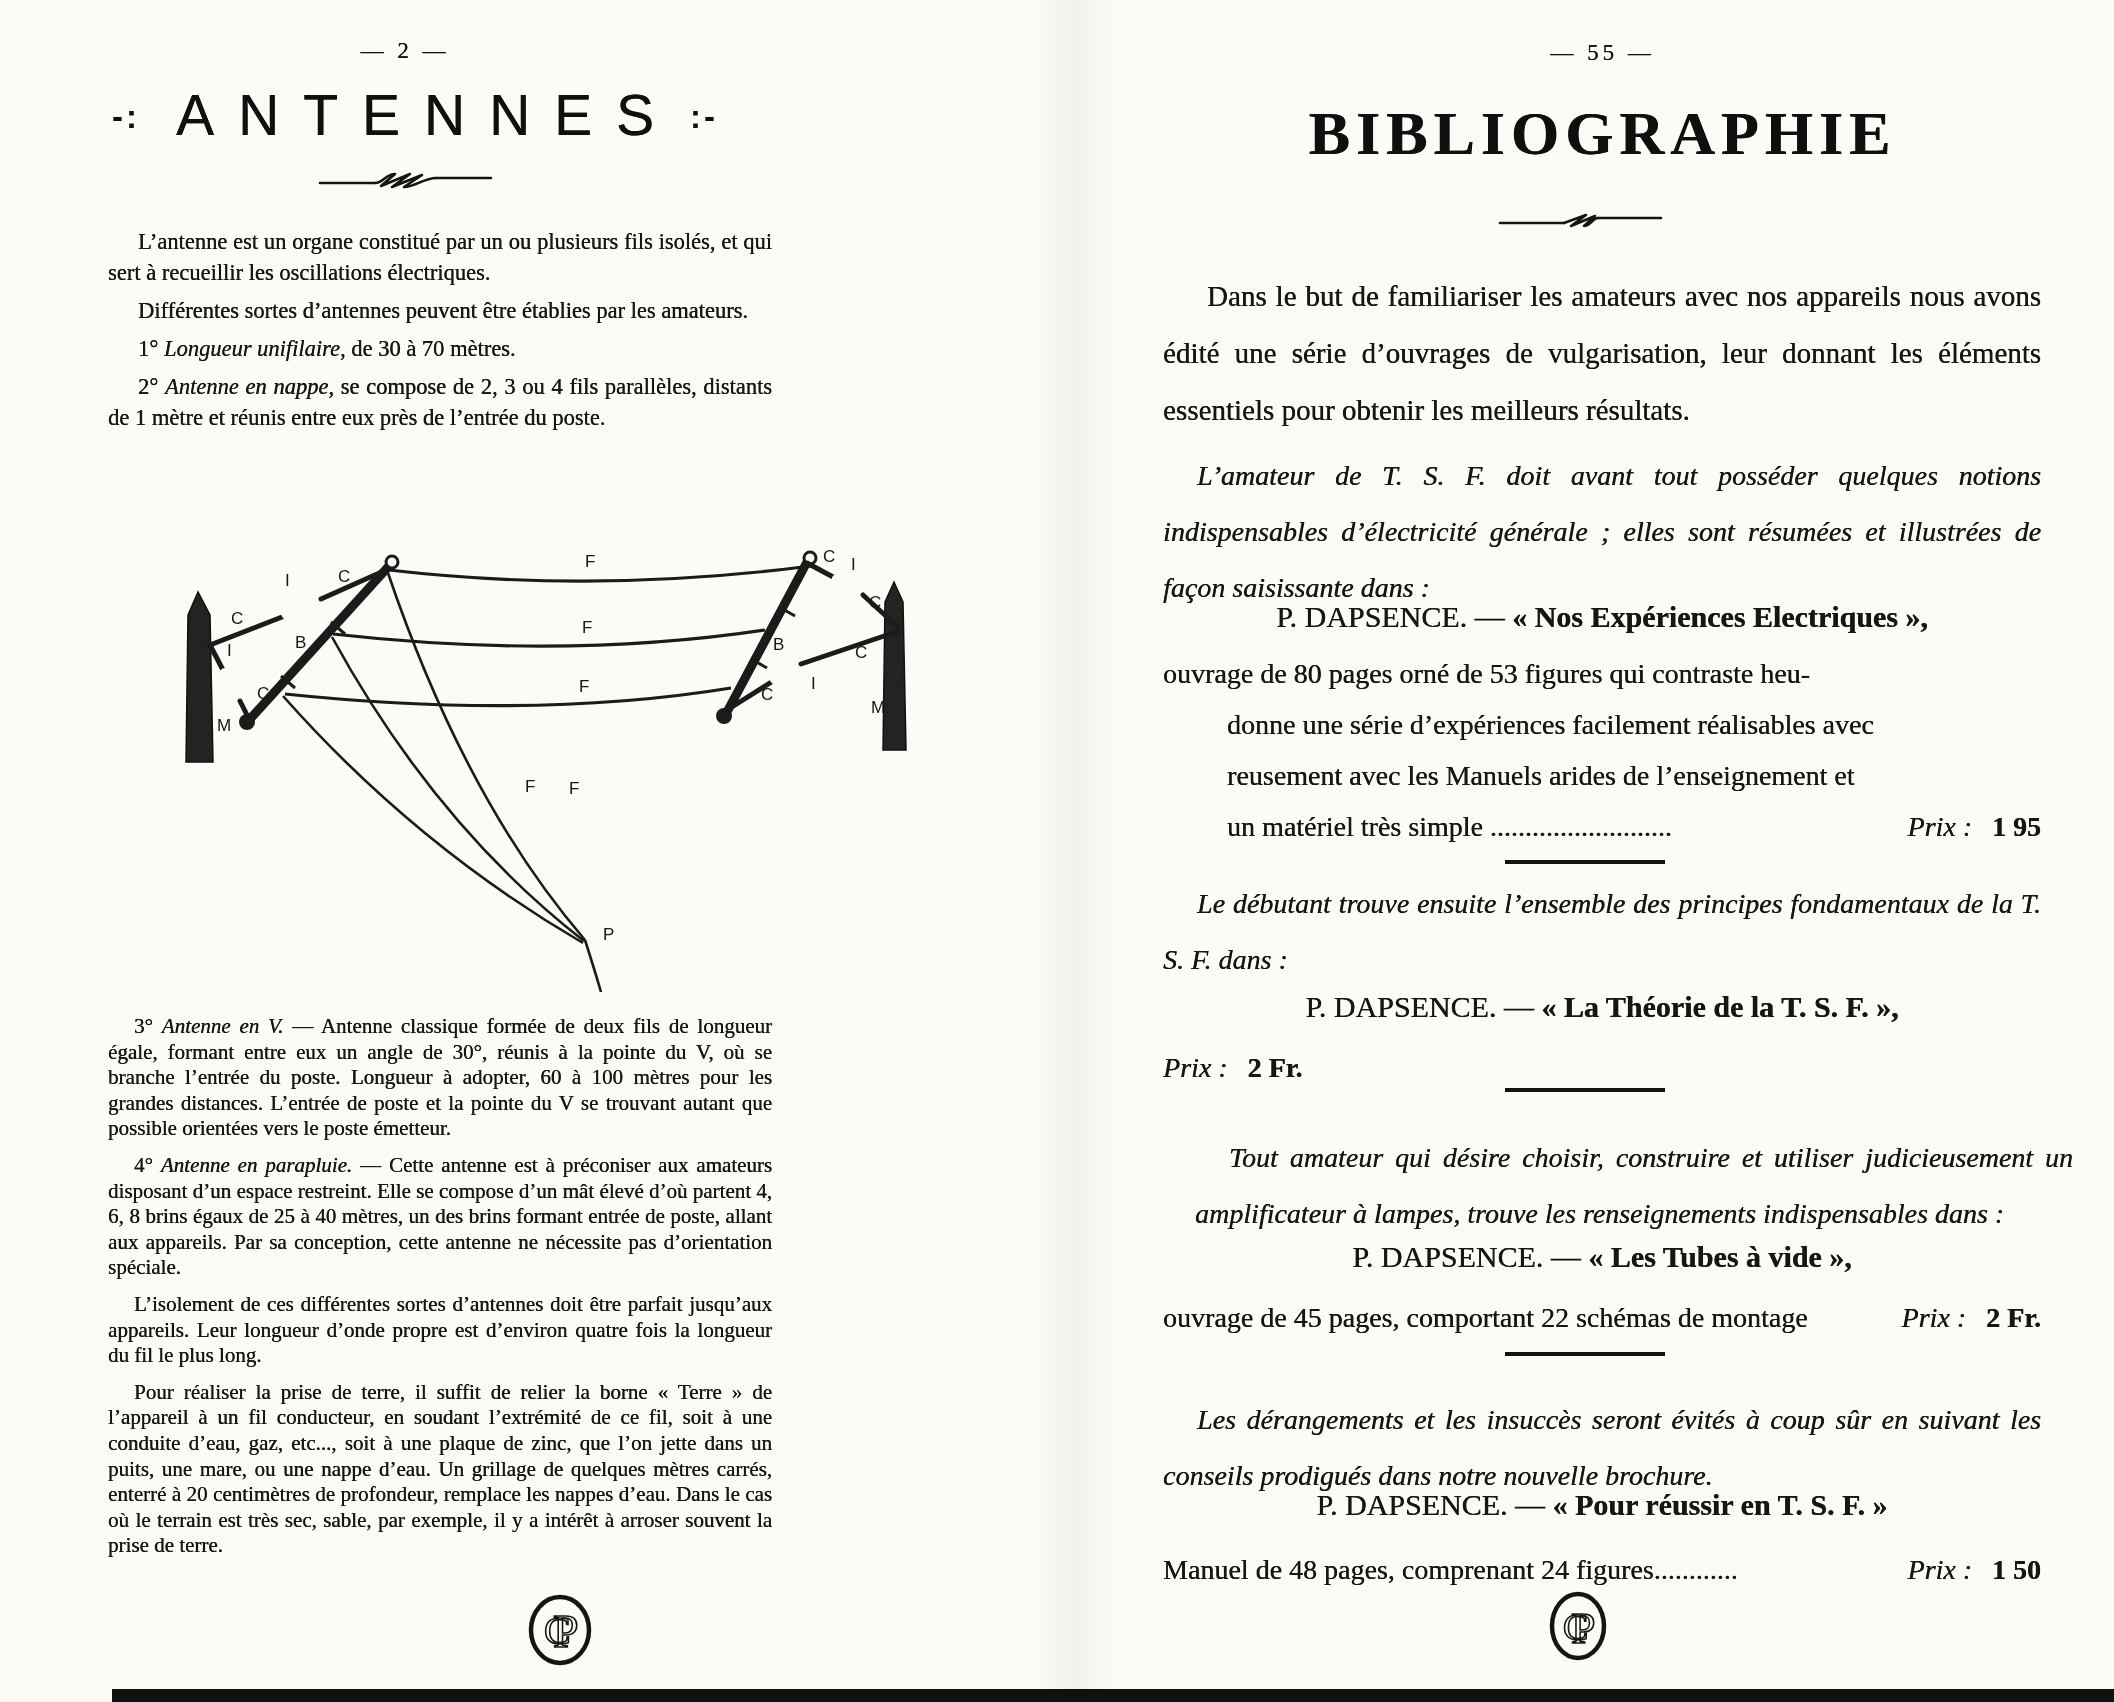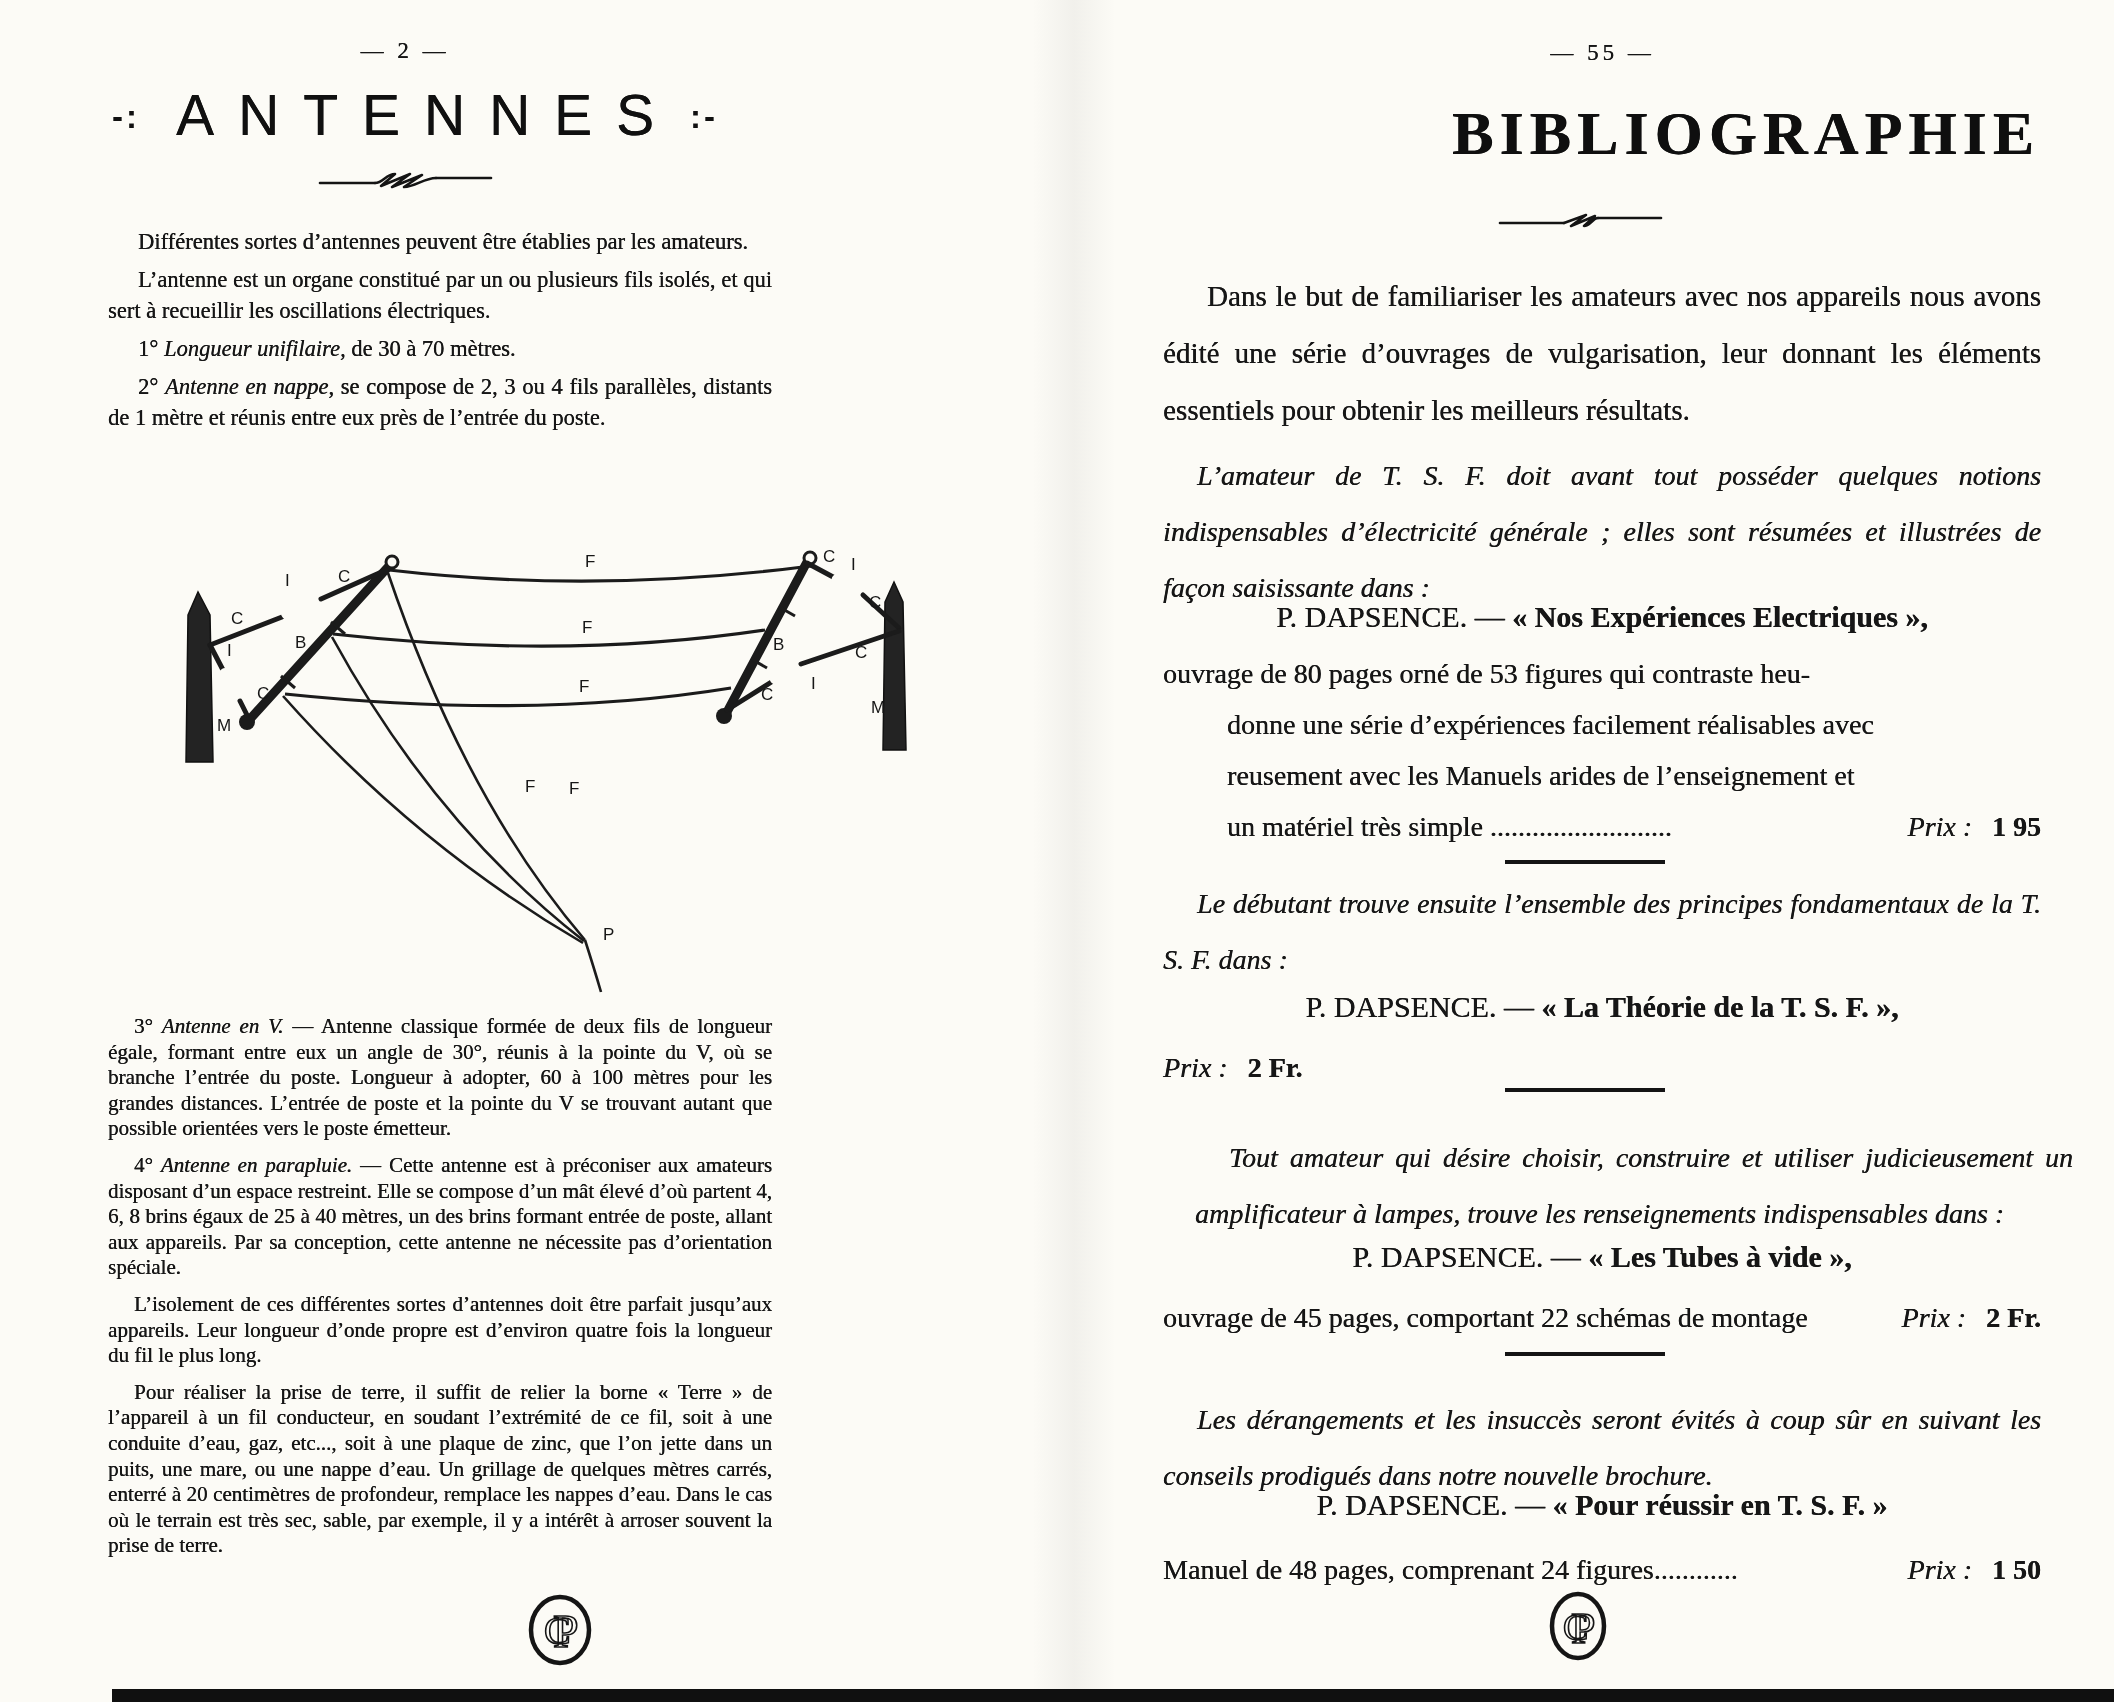--- a/index.html
+++ b/index.html
@@ -28,21 +28,21 @@
   .fig .thick{stroke-width:9;stroke-linecap:round;}
   .fig .cable{stroke-width:5;stroke-linecap:round;}
   .fig .wire{stroke-width:3.2;}
   .fig .lead{stroke-width:2.6;}
   .fig .egg{stroke-width:3;fill:#fcfbf6;}
   .fig text{font-family:"Liberation Sans",sans-serif;font-size:17px;fill:#161616;stroke:none;}
   .fig .mast{fill:#232323;stroke:#111;stroke-width:1.5;}
   .fig .knob{fill:#1b1b1b;stroke:none;}
   
   .rp-num{left:1165px;top:40px;width:875px;text-align:center;font-size:23px;letter-spacing:4px;}
-  .rp-title{left:1165px;top:98px;width:875px;text-align:right;font-size:62px;font-weight:700;letter-spacing:6px;color:#0f0f0f;}
+  .rp-title{left:1165px;top:98px;width:875px;text-align:center;font-size:62px;font-weight:700;letter-spacing:6px;color:#0f0f0f;}
   .rp-intro{left:1163px;top:268px;width:878px;font-size:29px;line-height:57px;text-align:justify;text-indent:44px;}
   .rp-lead{left:1163px;width:878px;font-style:italic;font-size:28px;line-height:56px;text-align:justify;text-indent:34px;}
   .rp-dap{left:1163px;width:878px;text-align:center;font-size:30px;}
   .rp-dap .book{font-weight:700;}
   .rp-desc{left:1163px;width:878px;font-size:28px;line-height:51px;}
   .rp-desc .indent{padding-left:64px;}
   .flexline{display:flex;justify-content:space-between;align-items:baseline;}
   .price{white-space:nowrap;}
   .price .lbl{font-style:italic;}
   .price .val{font-weight:700;margin-left:20px;}
@@ -66,22 +66,22 @@
 
 <svg class="abs" style="left:318px;top:164px;" width="175" height="32" viewBox="0 0 175 32">
   <g class="orn">
     <path d="M2,19 H57"></path>
     <path d="M118,14 H173"></path>
     <path d="M57,19 C65,19 68,10 77,10 L63,22 L92,10 L74,23 L104,11 L86,23 C97,23 106,14 118,14"></path>
   </g>
 </svg>
 
 <div class="abs lp-top ink">
+  <p>L’antenne est un organe constitué par un ou plusieurs fils isolés, et qui sert à recueillir les oscillations électriques.</p>
   <p>Différentes sortes d’antennes peuvent être établies par les amateurs.</p>
-  <p>L’antenne est un organe constitué par un ou plusieurs fils isolés, et qui sert à recueillir les oscillations électriques.</p>
   <p><span>1°</span> <span class="it">Longueur unifilaire,</span> <span>de 30 à 70 mètres.</span></p>
   <p><span>2°</span> <span class="it">Antenne en nappe,</span> <span>se compose de 2, 3 ou 4 fils parallèles, distants de 1 mètre et réunis entre eux près de l’entrée du poste.</span></p>
 </div>
 
 <svg class="abs fig" width="790" height="500" viewBox="0 0 790 500">
 
   <polygon class="mast" points="53,115 63,92 75,115 78,262 51,262"></polygon>
   <polygon class="mast" points="750,102 759,82 768,102 771,250 748,250"></polygon>
 
   <line class="thick" x1="116" y1="218" x2="254" y2="66"></line>

